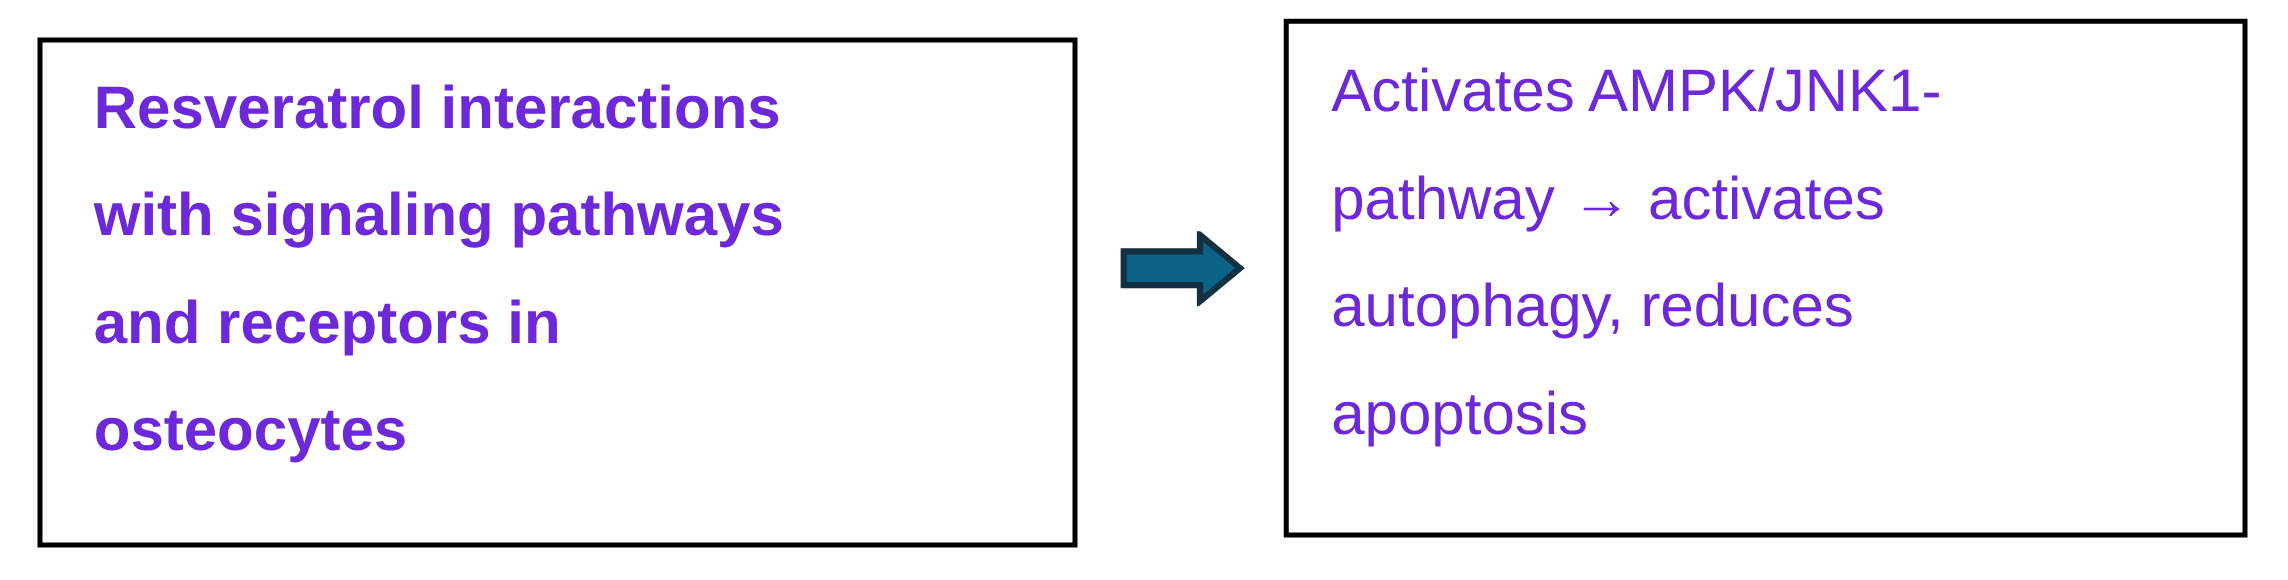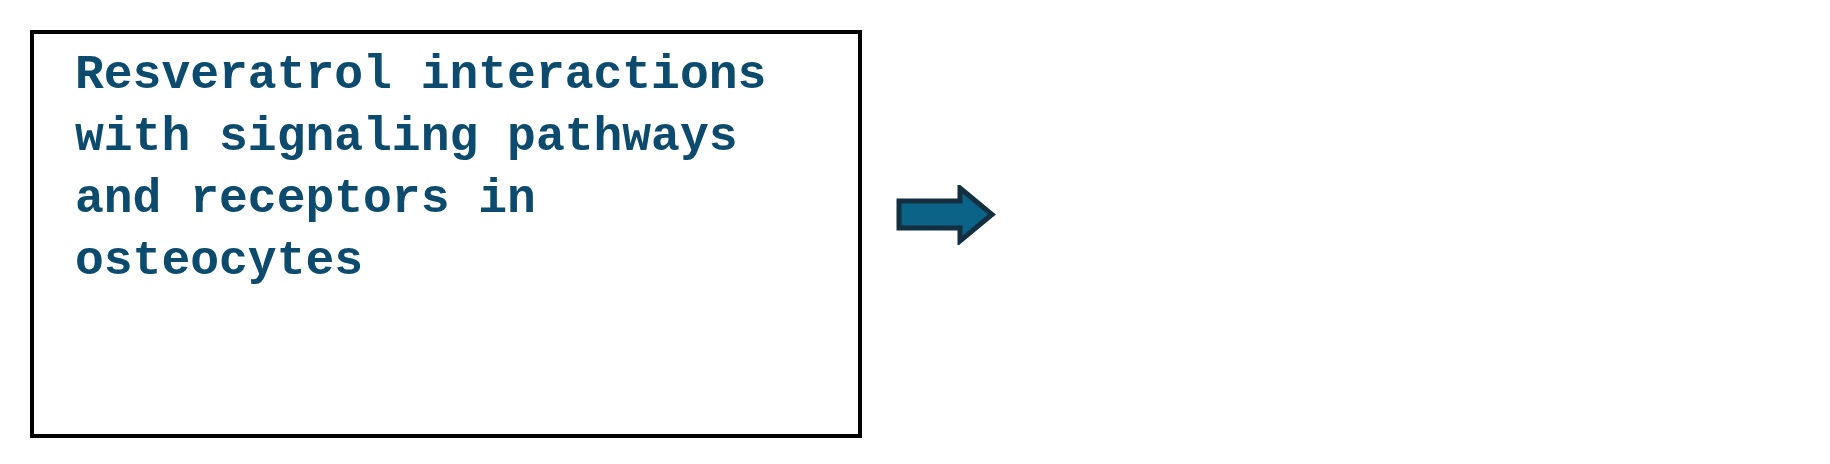--- a/index.html
+++ b/index.html
@@ -30,25 +30,24 @@
   }
   .box-right {
     left: 1027px;
     top: 15px;
     width: 771px;
     height: 415px;
     padding: 12px 28px 12px 34px;
   }
   .box-text {
     font-size: 48px;
-    line-height: 62px;
-    color: #0c4a6e;
+    line-height: 86px;
+    color: #6d28d9;
     white-space: pre-line;
     letter-spacing: 0px;
-    font-family: Liberation Mono, monospace;
   }
   .box-text.bold {
     font-weight: bold;
   }
   .arrow-svg {
     position: absolute;
     left: 896px;
     top: 185px;
     width: 100px;
     height: 60px;
@@ -63,14 +62,20 @@
     <div class="box-text bold">Resveratrol interactions
 with signaling pathways
 and receptors in
 osteocytes</div>
   </div>
 
   <svg class="arrow-svg" viewBox="0 0 100 60" aria-hidden="true">
     <polygon points="3,16 64,16 64,3 96,29.5 64,56 64,43 3,43" stroke-width="5" stroke-linejoin="miter" fill="#0B6488" stroke="#132F40"></polygon>
   </svg>
 
+  <div class="box box-right">
+    <div class="box-text">Activates AMPK/JNK1-
+pathway → activates
+autophagy, reduces
+apoptosis</div>
+  </div>
 
 </div>
 
 </body></html>

